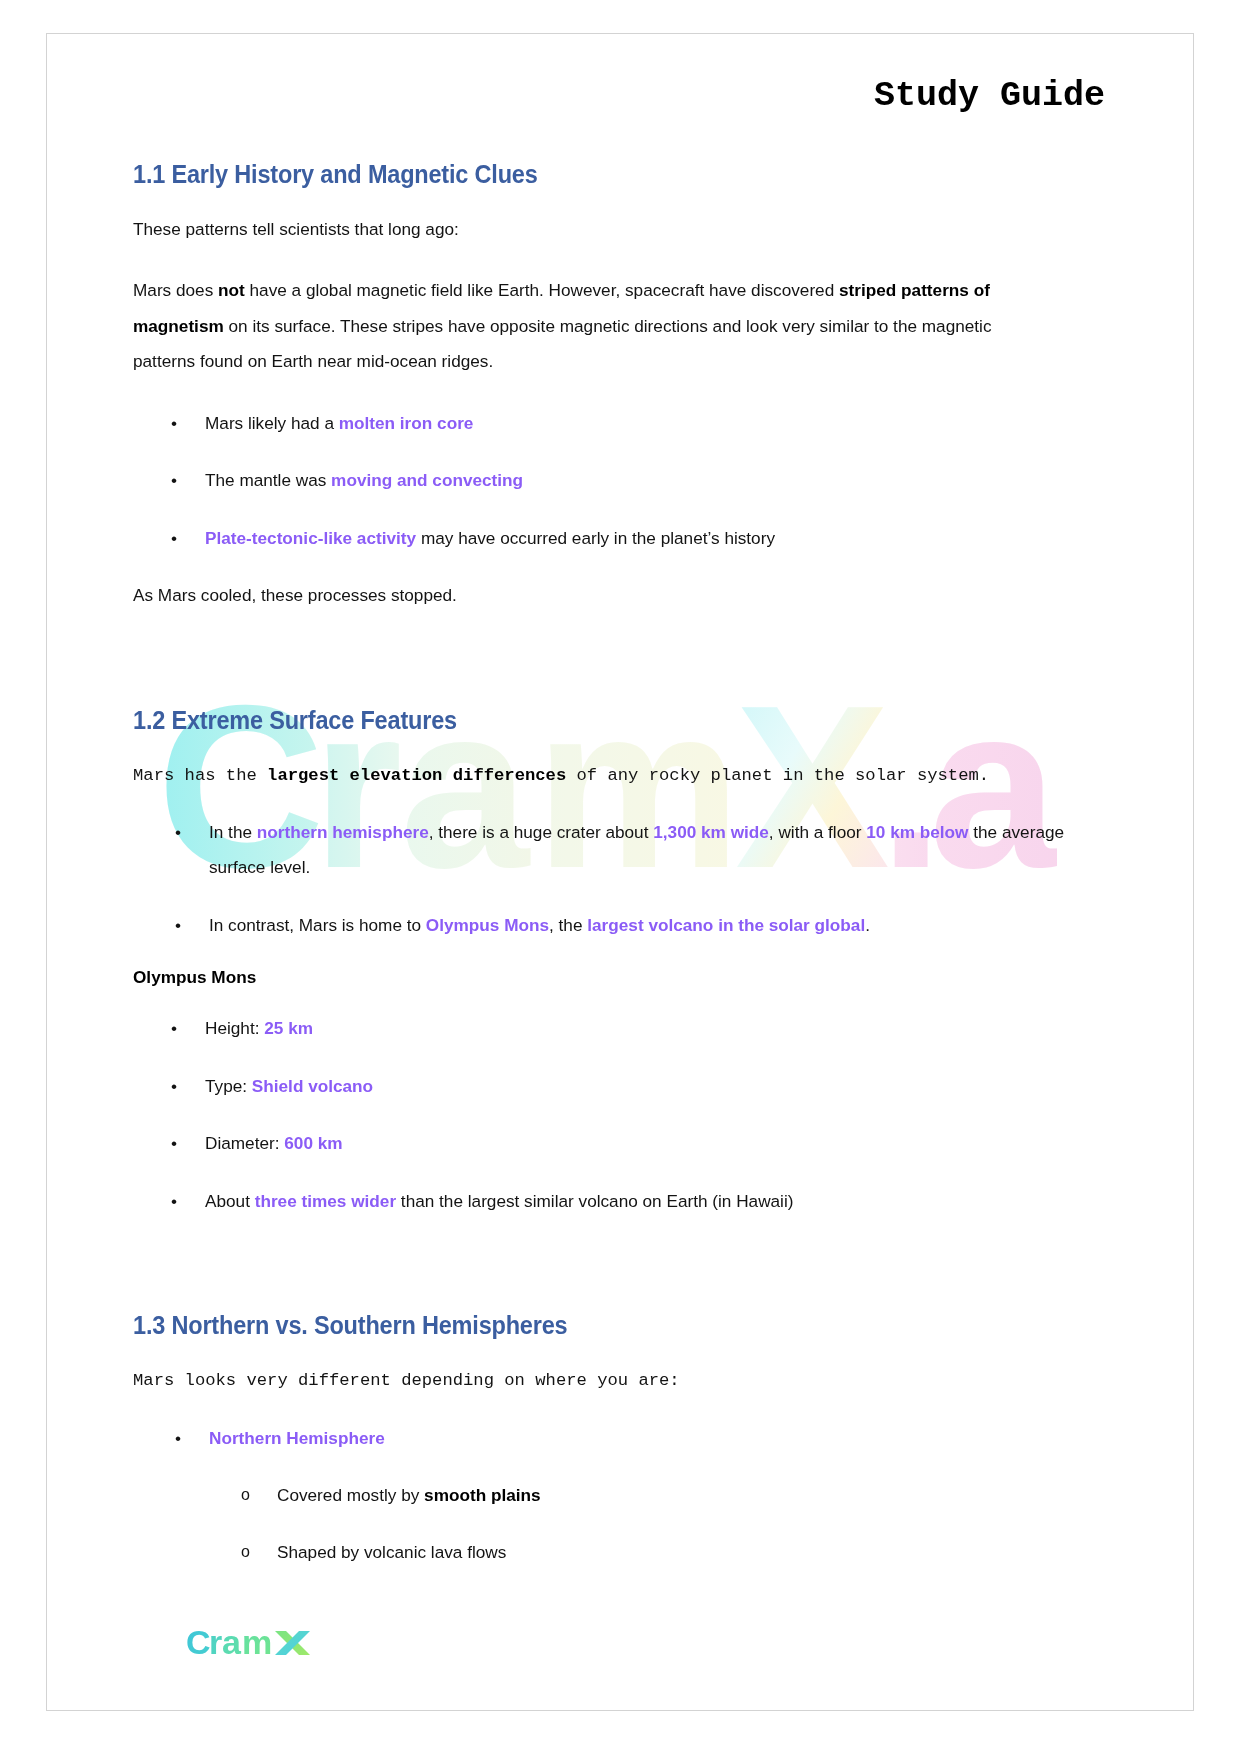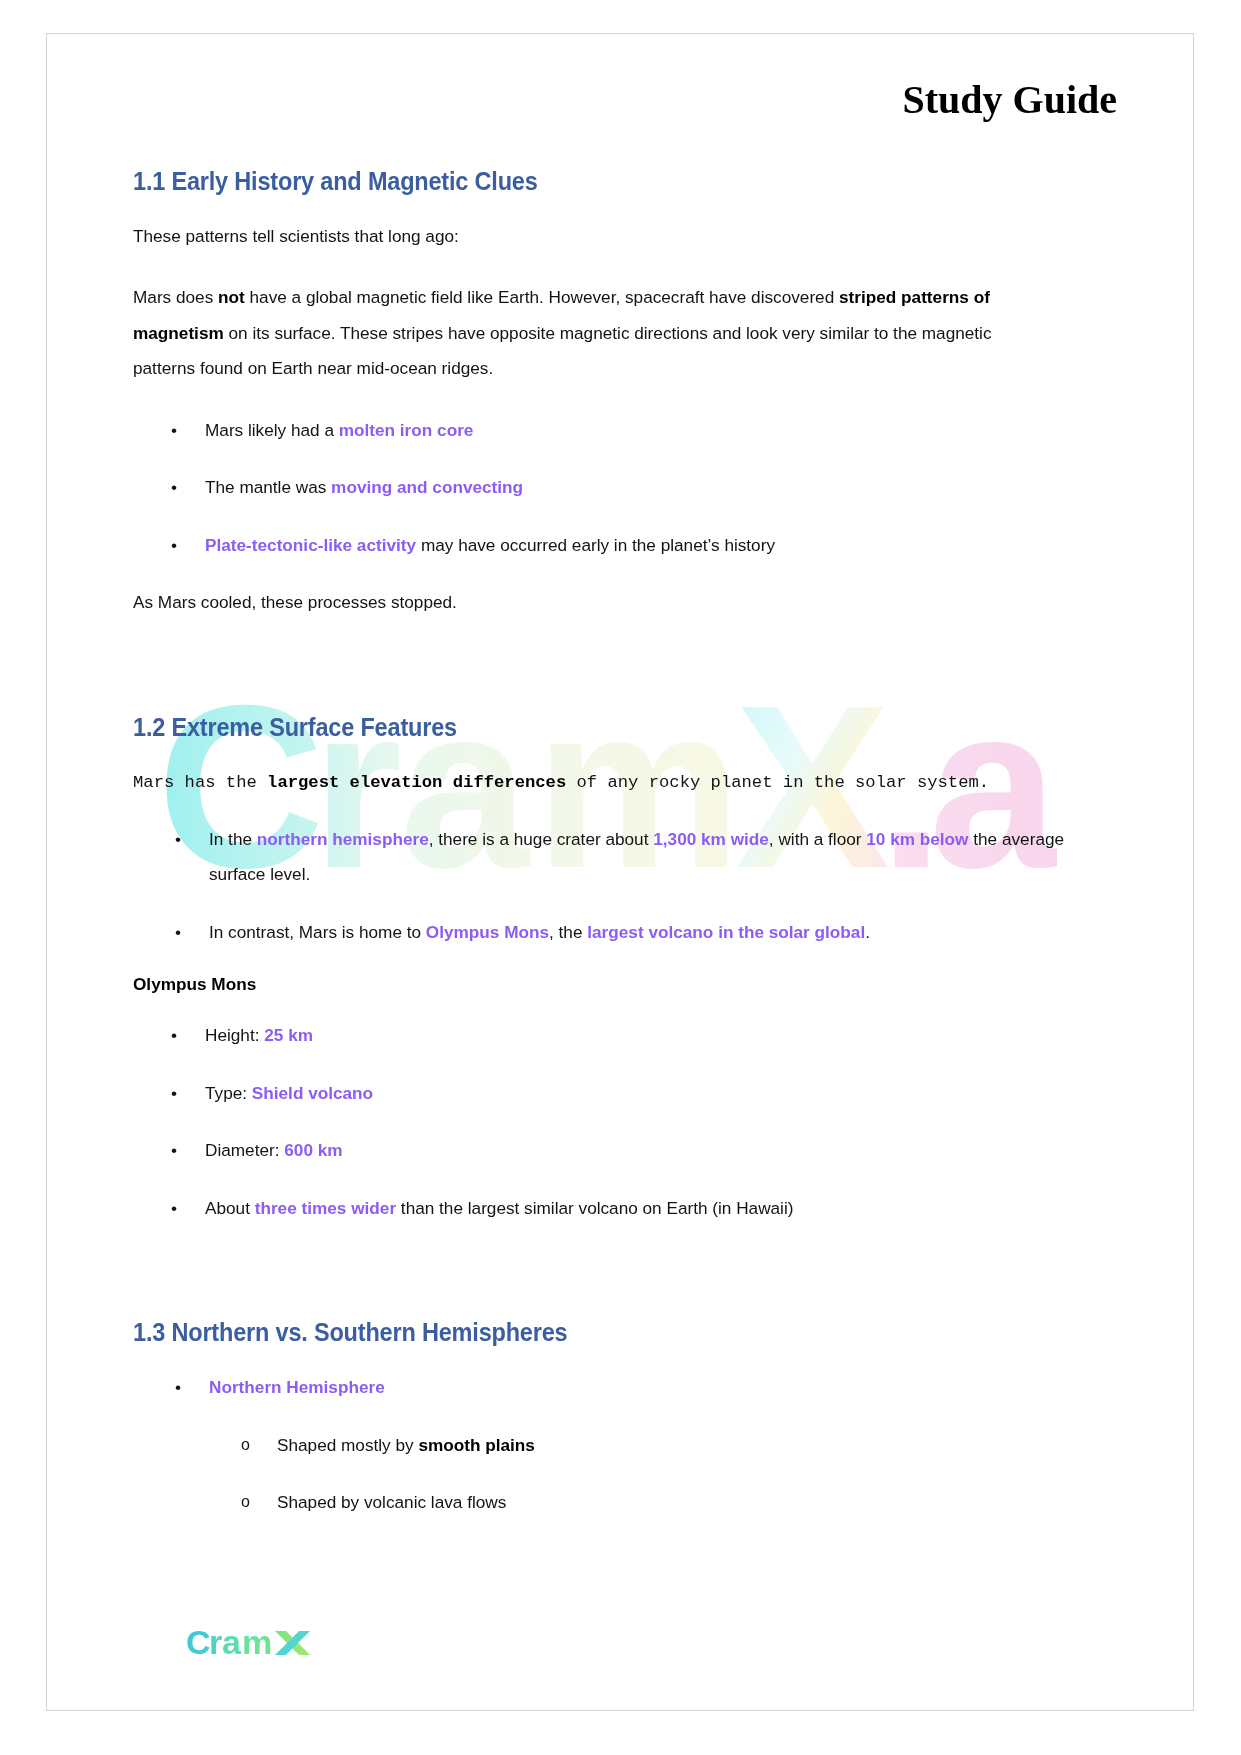--- a/index.html
+++ b/index.html
@@ -43,27 +43,27 @@
     height: 230px;
     z-index: 1;
     pointer-events: none;
     user-select: none;
   }
   .watermark svg { display: block; width: 100%; height: 100%; }
 
   
   .doc-title {
     text-align: right;
-    font-size: 40px;
+    font-size: 35px;
     font-weight: bold;
     color: #000000;
     letter-spacing: 0px;
-    margin: 0 0 44px 0;
+    margin: 0 12px 44px 0;
     padding-right: 2px;
-    font-family: Liberation Serif, serif;
+    font-family: Liberation Mono, monospace;
   }
 
   
   h2.sec {
     font-family: "Liberation Sans Narrow", "Liberation Sans", sans-serif;
     font-stretch: condensed;
     font-size: 25px;
     font-weight: bold;
     color: #3b5ea0;
     margin: 0 0 24px 0;
@@ -243,26 +243,27 @@
       <li><span class="bp">•</span><span>Type: </span><b>Shield volcano</b><span></span></li>
       <li><span class="bp">•</span><span>Diameter: </span><b>600 km</b><span></span></li>
       <li><span class="bp">•</span><span>About </span><b>three times wider</b><span> than the largest similar volcano on Earth (in Hawaii)</span></li>
     </ul>
 
 
     <div class="sec-gap-lg"></div>
 
     <h2 class="sec">1.3 Northern vs. Southern Hemispheres</h2>
 
+    <p class="body tight">Mars looks very different depending on where you are:</p>
 
     <ul class="bullets deep">
       <li>
         <span class="bp">•</span><span></span><b>Northern Hemisphere</b><span></span>
         <ul class="subbullets">
-          <li><span class="bp">o</span><span>Shaped mostly by </span><b>smooth plains</b><span></span></li>
+          <li><span class="bp">o</span><span>Covered mostly by </span><b>smooth plains</b><span></span></li>
           <li><span class="bp">o</span><span>Shaped by volcanic lava flows</span><b></b><span></span></li>
         </ul>
       </li>
     </ul>
 
   </div>
 
   <div class="footer-logo">
     <svg viewBox="0 0 132 36" xmlns="http://www.w3.org/2000/svg">
       <defs>

